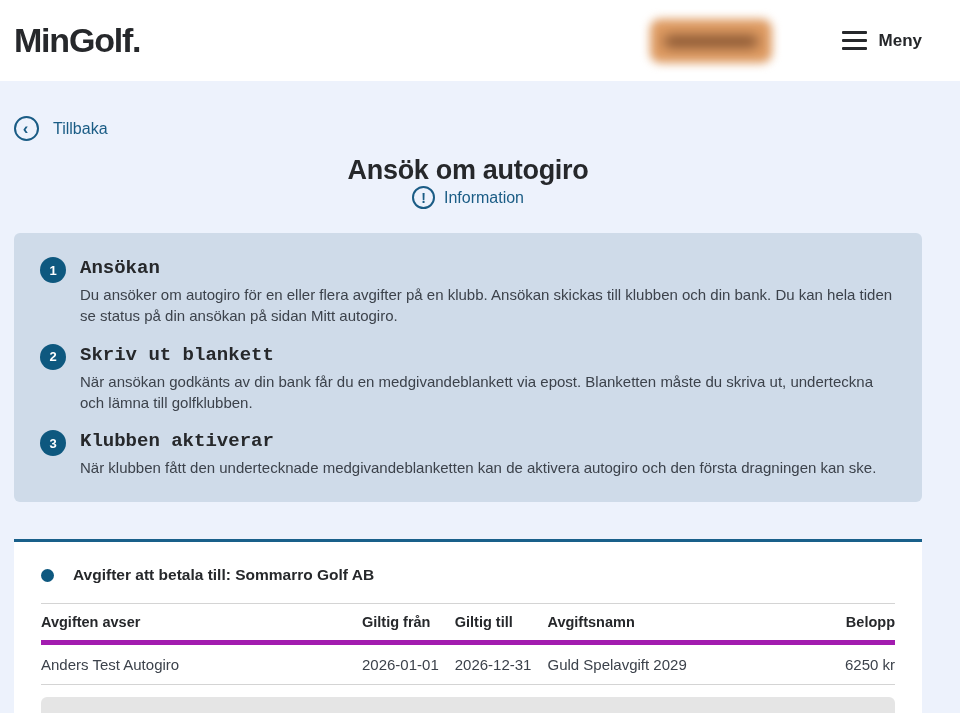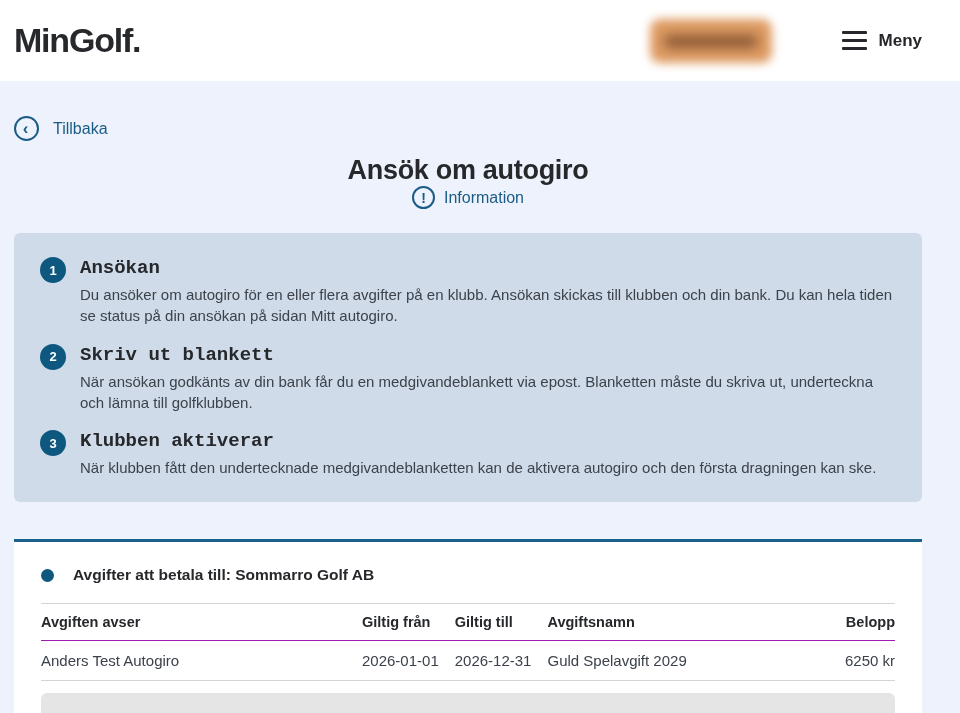--- a/index.html
+++ b/index.html
@@ -143,21 +143,21 @@
     border-collapse: collapse;
     margin-top: 19px;
   }
   .fees-table th {
     text-align: left;
     font-size: 14.5px;
     font-weight: 700;
     color: #26282b;
     padding: 10px 8px 10px 8px;
     border-top: 1px solid #d4d4d4;
-    border-bottom: 1px solid #a21caf;
+    border-bottom: 5px solid #a21caf;
     white-space: nowrap;
   }
   .fees-table td {
     font-size: 15px;
     color: #3c424b;
     padding: 11px 8px;
     border-bottom: 1px solid #d4d4d4;
     white-space: nowrap;
   }
   .fees-table th:first-child, .fees-table td:first-child { padding-left: 0; width: 313px; }

